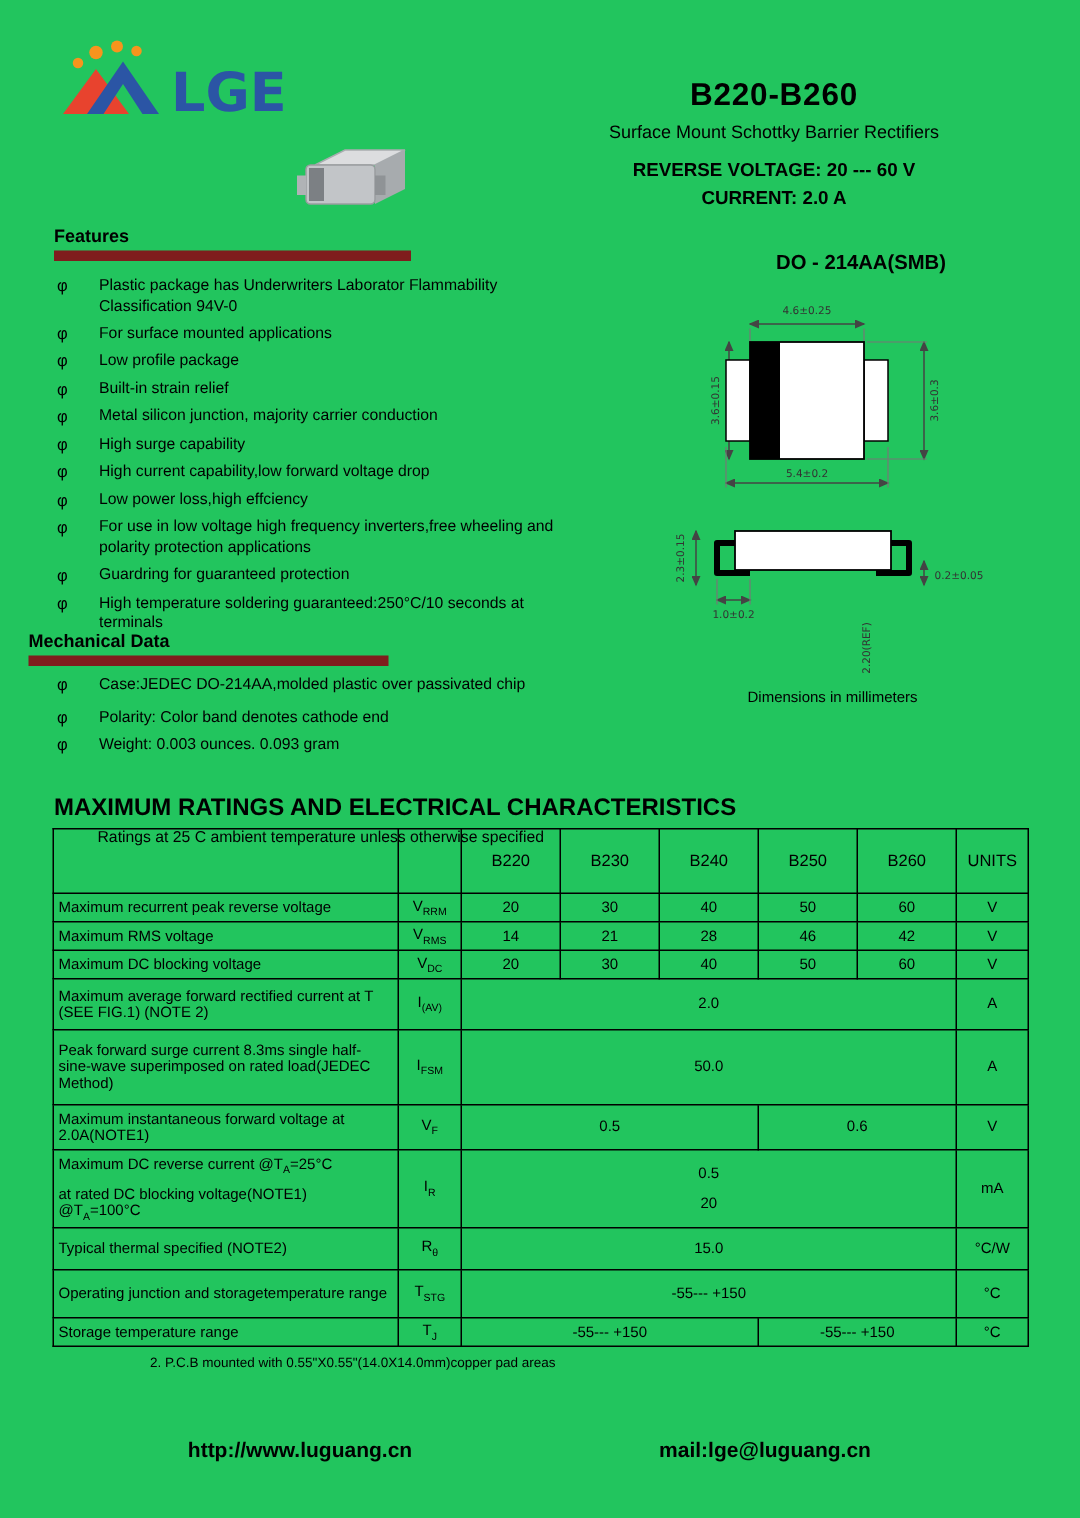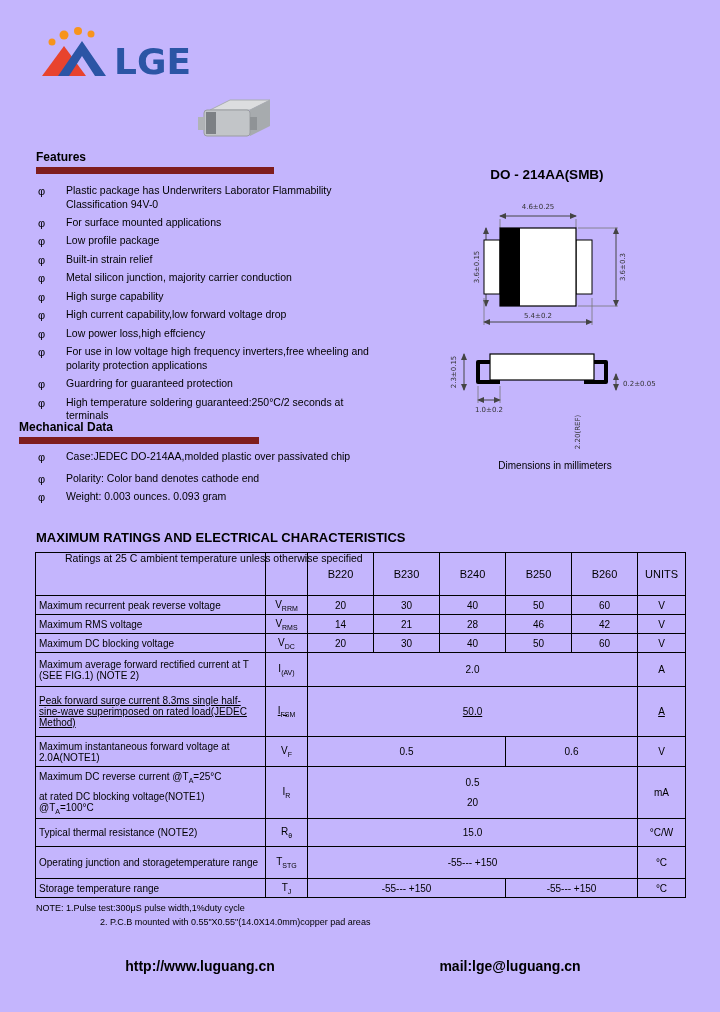--- a/index.html
+++ b/index.html
@@ -1,36 +1,36 @@
 <!DOCTYPE html>
 <html><head>
 <meta charset="utf-8">
 <style>
   html,body{margin:0;padding:0;background:#fff;}
-  .page{position:relative;width:720px;height:1012px;background:#c4b5fd;color:#000;
+  .page{position:relative;width:720px;height:1012px;background:#22c55e;color:#000;
         font-family:"Liberation Sans",sans-serif;overflow:hidden;}
   .abs{position:absolute;}
   .center{text-align:center;}
   .doc-title{font-size:21px;font-weight:bold;letter-spacing:.5px;}
   .doc-subtitle{font-size:12px;margin-top:5px;}
   .volt{font-size:12.5px;font-weight:bold;margin-top:5px;}
   .section-head{font-size:12px;font-weight:bold;border-bottom:7px solid #7f1d1d;padding-bottom:3px;}
   .feat-list{font-size:10.5px;line-height:1.32;}
   .feat-item{display:flex;margin-bottom:4px;}
   .feat-bullet{width:14px;margin-right:14px;flex:0 0 auto;font-size:11px;}
   .pkg-name{font-size:13.5px;font-weight:bold;}
   .dims-note{font-size:10px;}
-  .ratings-h{font-size:13px;font-weight:bold;}
+  .ratings-h{font-size:16px;font-weight:bold;}
   .ratings-sub{font-size:10.5px;margin-top:4px;}
   table.ratings{border-collapse:collapse;table-layout:fixed;width:650px;font-size:10px;}
   table.ratings td{border:1px solid #000;padding:1px 3px;vertical-align:middle;overflow:hidden;}
   td.param{text-align:left;}
   td.c{text-align:center;}
   tr.hrow td{height:40px;text-align:center;font-size:11px;font-weight:normal;}
-  tr.h19{height:19px;} tr.h34{height:34px;} tr.h50{height:50px;text-decoration:underline;} tr.h30{height:30px;}
+  tr.h19{height:19px;} tr.h34{height:34px;} tr.h50{height:50px;} tr.h30{height:30px;}
   tr.h52{height:52px;} tr.h28{height:28px;} tr.h21{height:32px;}
   sub{font-size:7px;}
   .line2{margin-top:7px;}
   .vgap{margin-top:9px;}
   .notes{font-size:9px;line-height:1.55;}
   .notes .n2{margin-left:64px;}
   .footer-link{font-size:14px;font-weight:bold;}
   svg text{font-family:"DejaVu Sans",sans-serif;}
 </style>
 </head>
@@ -54,20 +54,26 @@
     <svg width="78" height="52" viewBox="0 0 78 52">
       <polygon points="14,14 34,4 74,4 54,14" fill="#dcdddf" stroke="#a9adb0" stroke-width="1"></polygon>
       <polygon points="54,14 74,4 74,30 54,40" fill="#a7abae"></polygon>
       <rect x="8" y="14" width="46" height="26" rx="3" fill="#c2c5c8" stroke="#9a9da0" stroke-width="1"></rect>
       <rect x="10" y="16" width="10" height="22" fill="#7c8084"></rect>
       <rect x="2" y="21" width="6" height="13" fill="#b0b3b6"></rect>
       <rect x="54" y="21" width="7" height="13" fill="#8f9396"></rect>
     </svg>
   </div>
 
+  <div class="abs center" style="left:340px;top:52px;width:352px;">
+    <div class="doc-title">B220-B260</div>
+    <div class="doc-subtitle">Surface Mount Schottky Barrier Rectifiers</div>
+    <div class="volt" style="margin-top:11px;">REVERSE VOLTAGE: 20 --- 60 V</div>
+    <div class="volt">CURRENT: 2.0 A</div>
+  </div>
 
   <div class="abs section-head" style="left:36px;top:150px;width:238px;">Features</div>
   <div class="abs feat-list" style="left:38px;top:184px;width:336px;">
     <div class="feat-item">
         <span class="feat-bullet">φ</span>
         <span>Plastic package has Underwriters Laborator Flammability Classification 94V-0</span>
       </div>
     <div class="feat-item">
         <span class="feat-bullet">φ</span>
         <span>For surface mounted applications</span>
@@ -99,25 +105,25 @@
     <div class="feat-item">
         <span class="feat-bullet">φ</span>
         <span>For use in low voltage high frequency inverters,free wheeling and polarity protection applications</span>
       </div>
     <div class="feat-item">
         <span class="feat-bullet">φ</span>
         <span>Guardring for guaranteed protection</span>
       </div>
     <div class="feat-item">
         <span class="feat-bullet">φ</span>
-        <span>High temperature soldering guaranteed:250°C/2 seconds at terminals</span>
-      </div>
-  </div>
-
-  <div class="abs center pkg-name" style="left:412px;top:167px;width:270px;">DO - 214AA(SMB)</div>
+        <span>High temperature soldering guaranteed:250°C/10 seconds at terminals</span>
+      </div>
+  </div>
+
+  <div class="abs center pkg-name" style="left:439px;top:167px;width:270px;">DO - 214AA(SMB)</div>
   <div class="abs" style="left:420px;top:194px;">
     <svg width="270" height="262" viewBox="0 0 270 262">
       <defs>
         <marker id="arr" markerWidth="7" markerHeight="6" refX="6" refY="3" orient="auto">
           <path d="M0,0 L7,3 L0,6 z" fill="#444"></path>
         </marker>
         <marker id="arrs" markerWidth="7" markerHeight="6" refX="1" refY="3" orient="auto">
           <path d="M7,0 L0,3 L7,6 z" fill="#444"></path>
         </marker>
       </defs>
@@ -270,21 +276,21 @@
         </td>
         <td class="c"><span>I</span><sub>R</sub></td>
         <td class="c" colspan="5">
           <div>0.5</div>
           <div class="vgap">20</div>
         </td>
         <td class="c">mA</td>
       </tr>
 
       <tr class="h28">
-        <td class="param">Typical thermal resistance (NOTE2)</td>
+        <td class="param">Typical thermal specified (NOTE2)</td>
         <td class="c"><span>R</span><sub>θ</sub></td>
         <td class="c" colspan="5">15.0</td>
         <td class="c">°C/W</td>
       </tr>
 
       <tr class="h21">
         <td class="param">Operating junction and storagetemperature range</td>
         <td class="c"><span>T</span><sub>STG</sub></td>
         <td class="c" colspan="5">-55--- +150</td>
         <td class="c">°C</td>
@@ -295,20 +301,19 @@
         <td class="c"><span>T</span><sub>J</sub></td>
         <td class="c" colspan="3">-55--- +150</td>
         <td class="c" colspan="2">-55--- +150</td>
         <td class="c">°C</td>
       </tr>
     </tbody>
       </table>
   </div>
 
   <div class="abs notes" style="left:36px;top:902px;width:640px;">
-    <div>NOTE:   1.Pulse test:300μS pulse width,1%duty cycle</div>
     <div class="n2">2. P.C.B mounted with 0.55"X0.55"(14.0X14.0mm)copper pad areas</div>
   </div>
 
   <div class="abs footer-link center" style="left:370px;top:958px;width:280px;">mail:lge@luguang.cn</div>
   <div class="abs footer-link center" style="left:60px;top:958px;width:280px;">http://www.luguang.cn</div>
 
 </div>
 
 </body></html>

